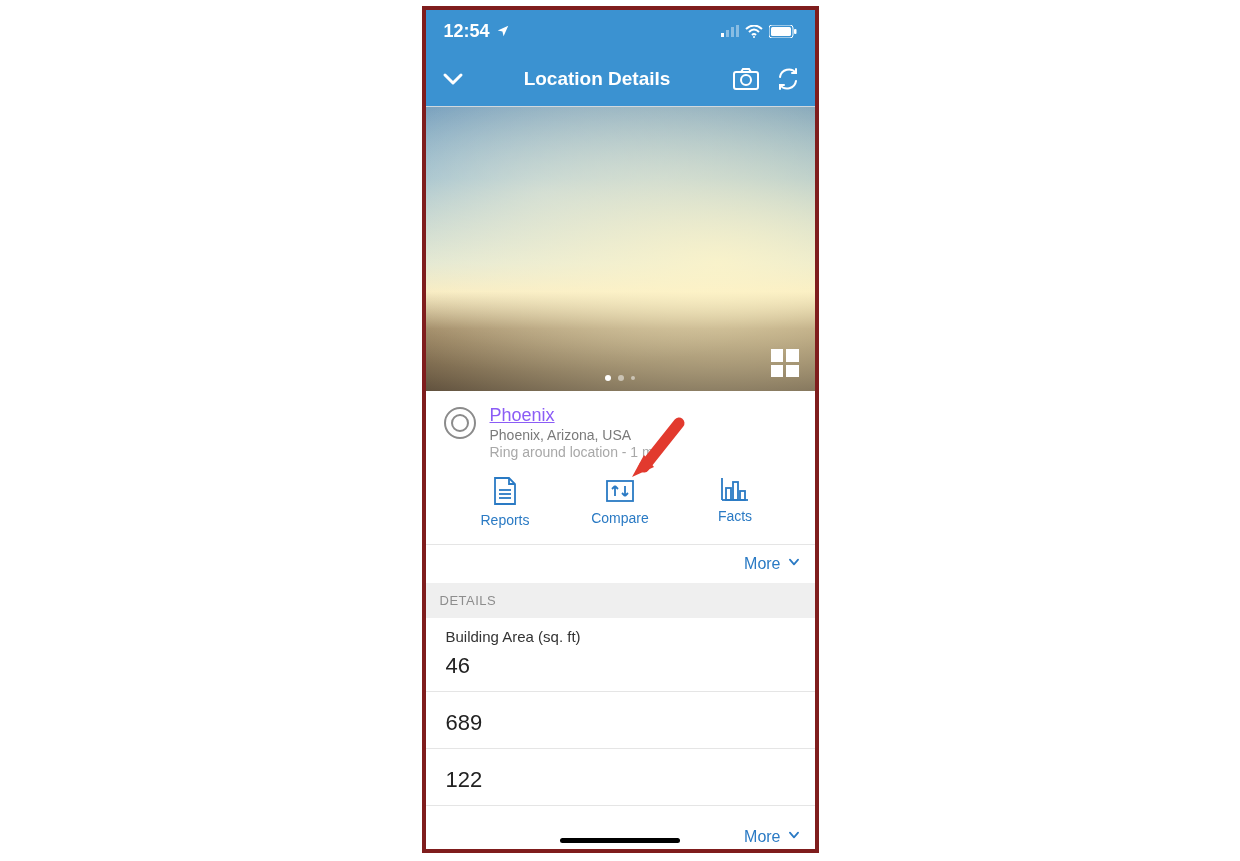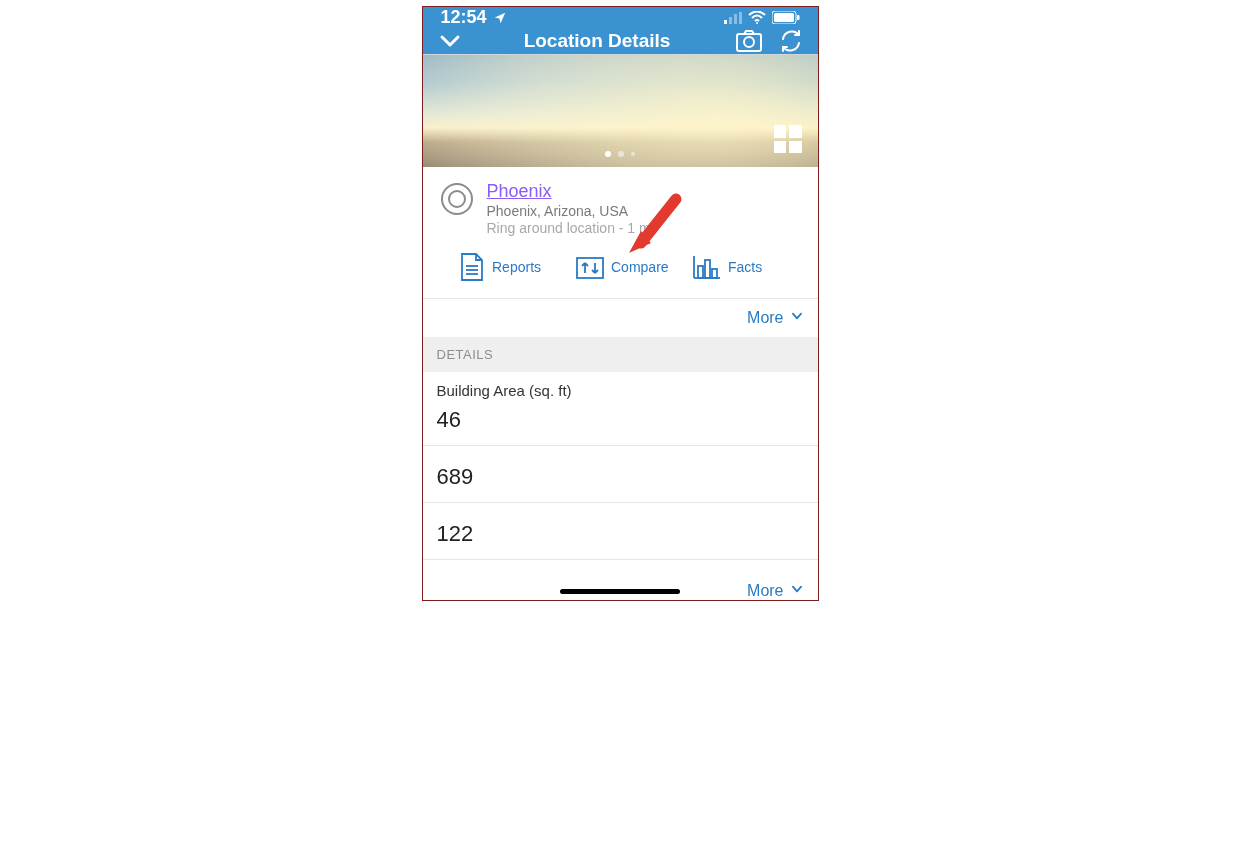--- a/index.html
+++ b/index.html
@@ -7,22 +7,22 @@
     font-family: -apple-system, "Helvetica Neue", Arial, sans-serif;
     background: #fff;
     width: 1240px;
     height: 861px;
     display: flex;
     justify-content: center;
     align-items: flex-start;
   }
   .phone {
     width: 397px;
-    height: 595px;
-    border: 1px solid #7f1d1d;
+    height: 847px;
+    border: 4px solid #7f1d1d;
     margin-top: 6px;
     background: #fff;
     display: flex;
     flex-direction: column;
     position: relative;
     overflow: hidden;
   }
   
   .statusbar {
     height: 42px;
@@ -98,21 +98,21 @@
   .locheader .loctext h2 { font-size:18px; font-weight:500; color:#8b5cf6;text-decoration:underline; }
   .locheader .loctext .sub1 { font-size:14px; color:#7a7a7a; margin-top:1px;}
   .locheader .loctext .sub2 { font-size:14px; color:#a8a8a8; margin-top:1px;}
   
   .actions {
     display:flex; justify-content:space-around;
     padding:6px 22px 16px 22px;
     border-bottom:1px solid #e5e5e5;
   }
   .action {
-    display:flex; flex-direction:row; align-items:center; gap:6px;
+    display:flex; flex-direction:column; align-items:center; gap:6px;
     color:#2a7ac4; font-size:14px;
     width:90px;
     position:relative;
   }
   .action svg { display:block; }
   .arrow-svg { position:absolute; left:198px; top:-55px; width:70px; height:70px; pointer-events:none; z-index:50;}
   
   .morerow {
     display:flex; justify-content:flex-end; align-items:center;
     padding:10px 14px;
@@ -121,21 +121,21 @@
     background:#fff;
   }
   .section-header {
     background:#efefef;
     color:#8d8d8d;
     font-size:13px;
     letter-spacing:0.5px;
     padding:10px 14px;
   }
   .detailrow {
-    padding:10px 14px 12px 14px;
+    padding:10px 14px 12px 20px;
     border-bottom:1px solid #e5e5e5;
   }
   .detailrow .lbl { font-size:15px; color:#333; }
   .detailrow .val { font-size:22px; color:#222; margin-top:8px; }
   .bottom-more {
     display:flex; justify-content:flex-end; align-items:center;
     padding:22px 14px 0 14px;
     color:#2a7ac4; font-size:16px;
     gap:6px;
   }

